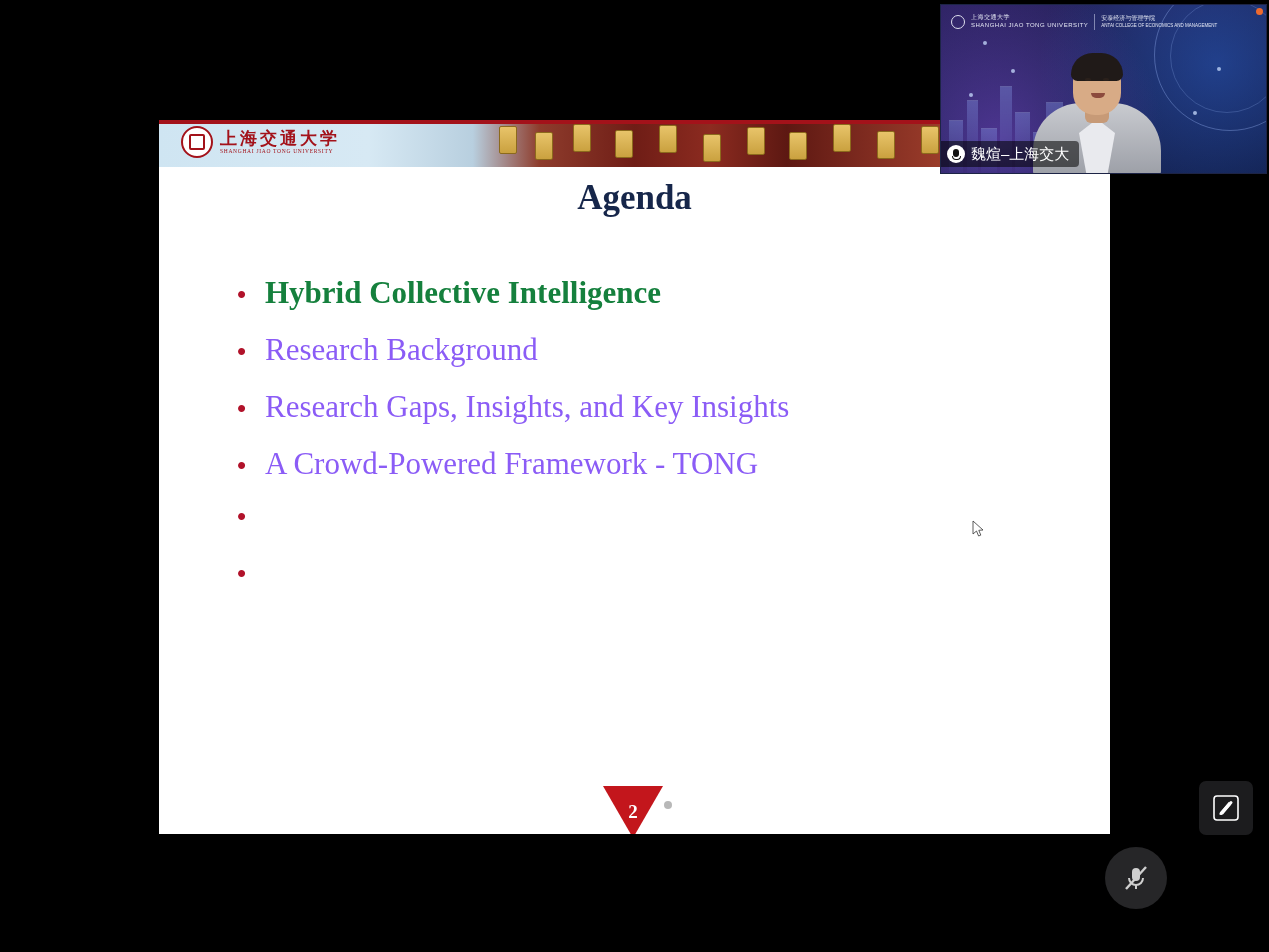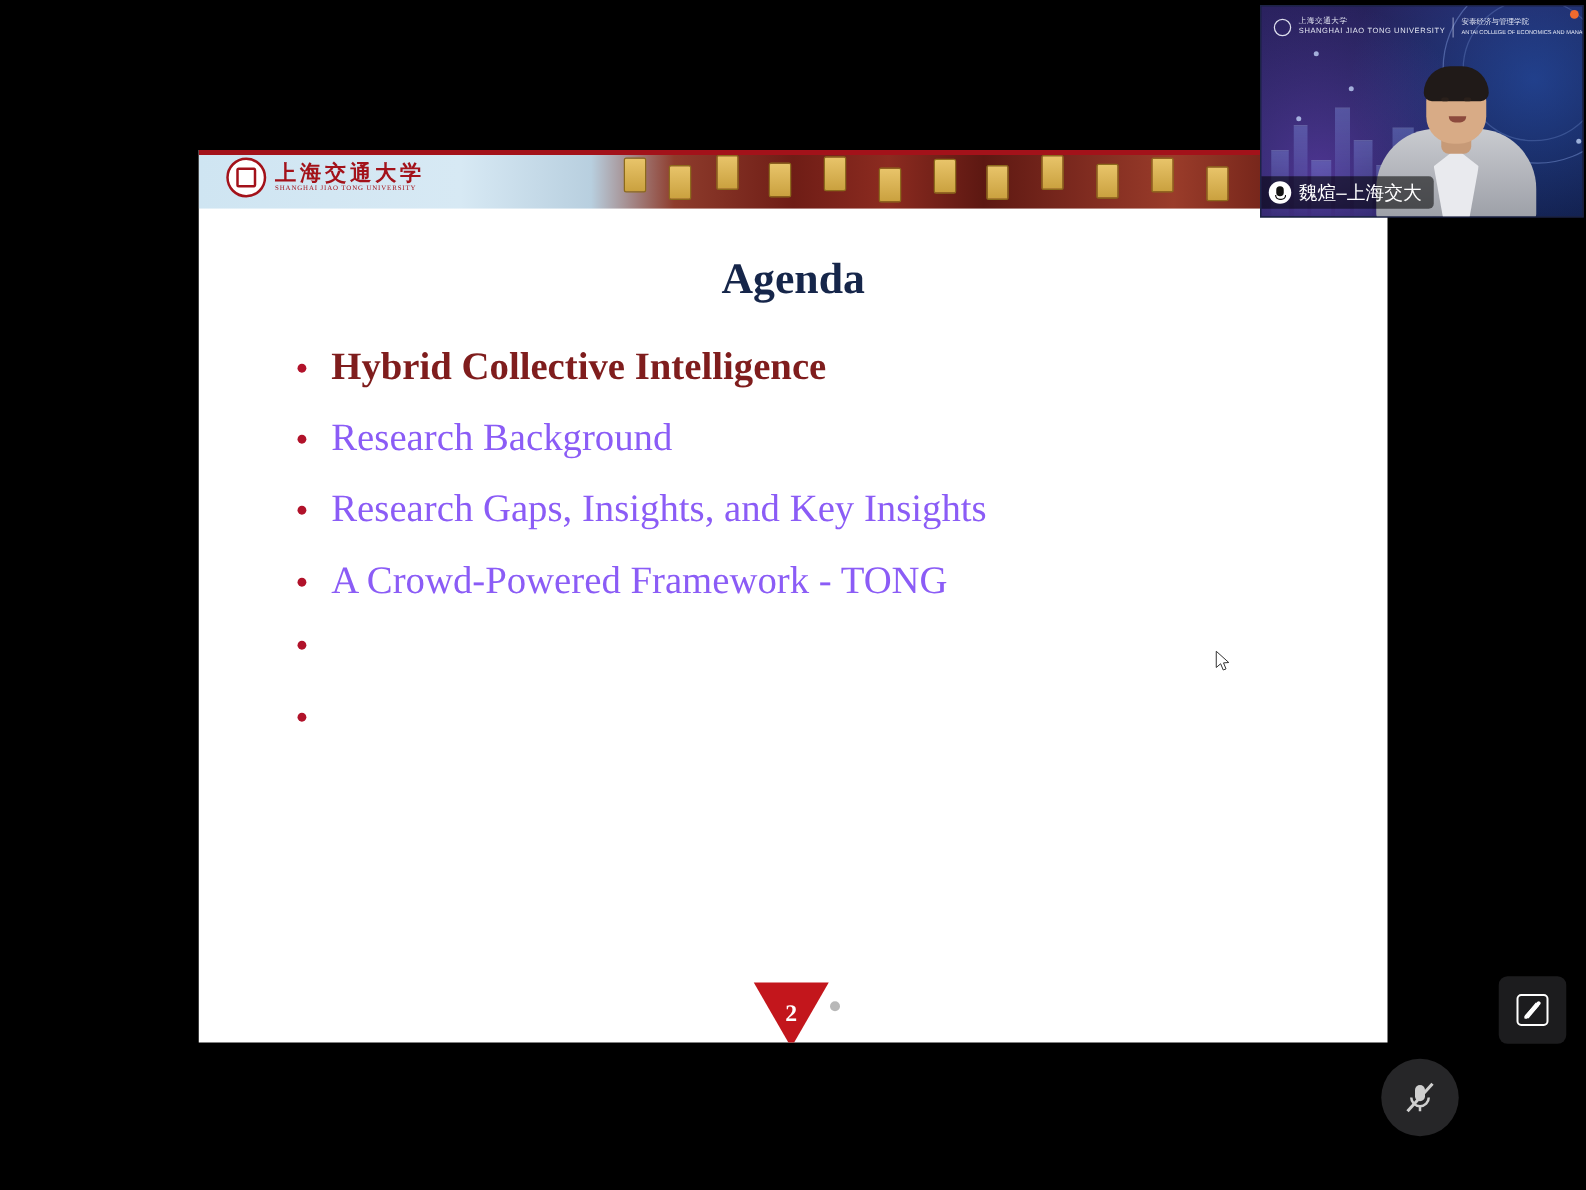--- a/index.html
+++ b/index.html
@@ -125,21 +125,20 @@
   .slide-title {
     position: absolute;
     left: 0;
     top: 58px;
     width: 951px;
     text-align: center;
     font-family: "Liberation Serif", serif;
     font-weight: bold;
     font-size: 35px;
     color: #16264a;
-    margin-top: 25px;
   }
 
   
   .bullets {
     position: absolute;
     left: 78px;
     top: 155px;
     width: 830px;
   }
   .bullet-row {
@@ -155,21 +154,21 @@
     flex: 0 0 28px;
     text-align: left;
   }
   .bullet-text {
     font-family: "Liberation Serif", serif;
     font-size: 31px;
     color: #8b5cf6;
     white-space: nowrap;
   }
   .bullet-row.active .bullet-text {
-    color: #7f1d1d;
+    color: #15803d;
     font-weight: bold;
   }
 
   
   .footer-dots {
     position: absolute;
     left: 455px;
     top: 681px;
     width: 60px;
     height: 10px;
@@ -210,21 +209,21 @@
     font-family: "Liberation Serif", serif;
     font-size: 19px;
     font-weight: bold;
   }
 
   
   #webcam {
     position: absolute;
     right: 2px;
     top: 4px;
-    width: 259px;
+    width: 327px;
     height: 170px;
     background: #141a3a;
     overflow: hidden;
     border: 1px solid #1d2446;
     box-sizing: border-box;
   }
   .cam-bg {
     position: absolute;
     inset: 0;
     background:

